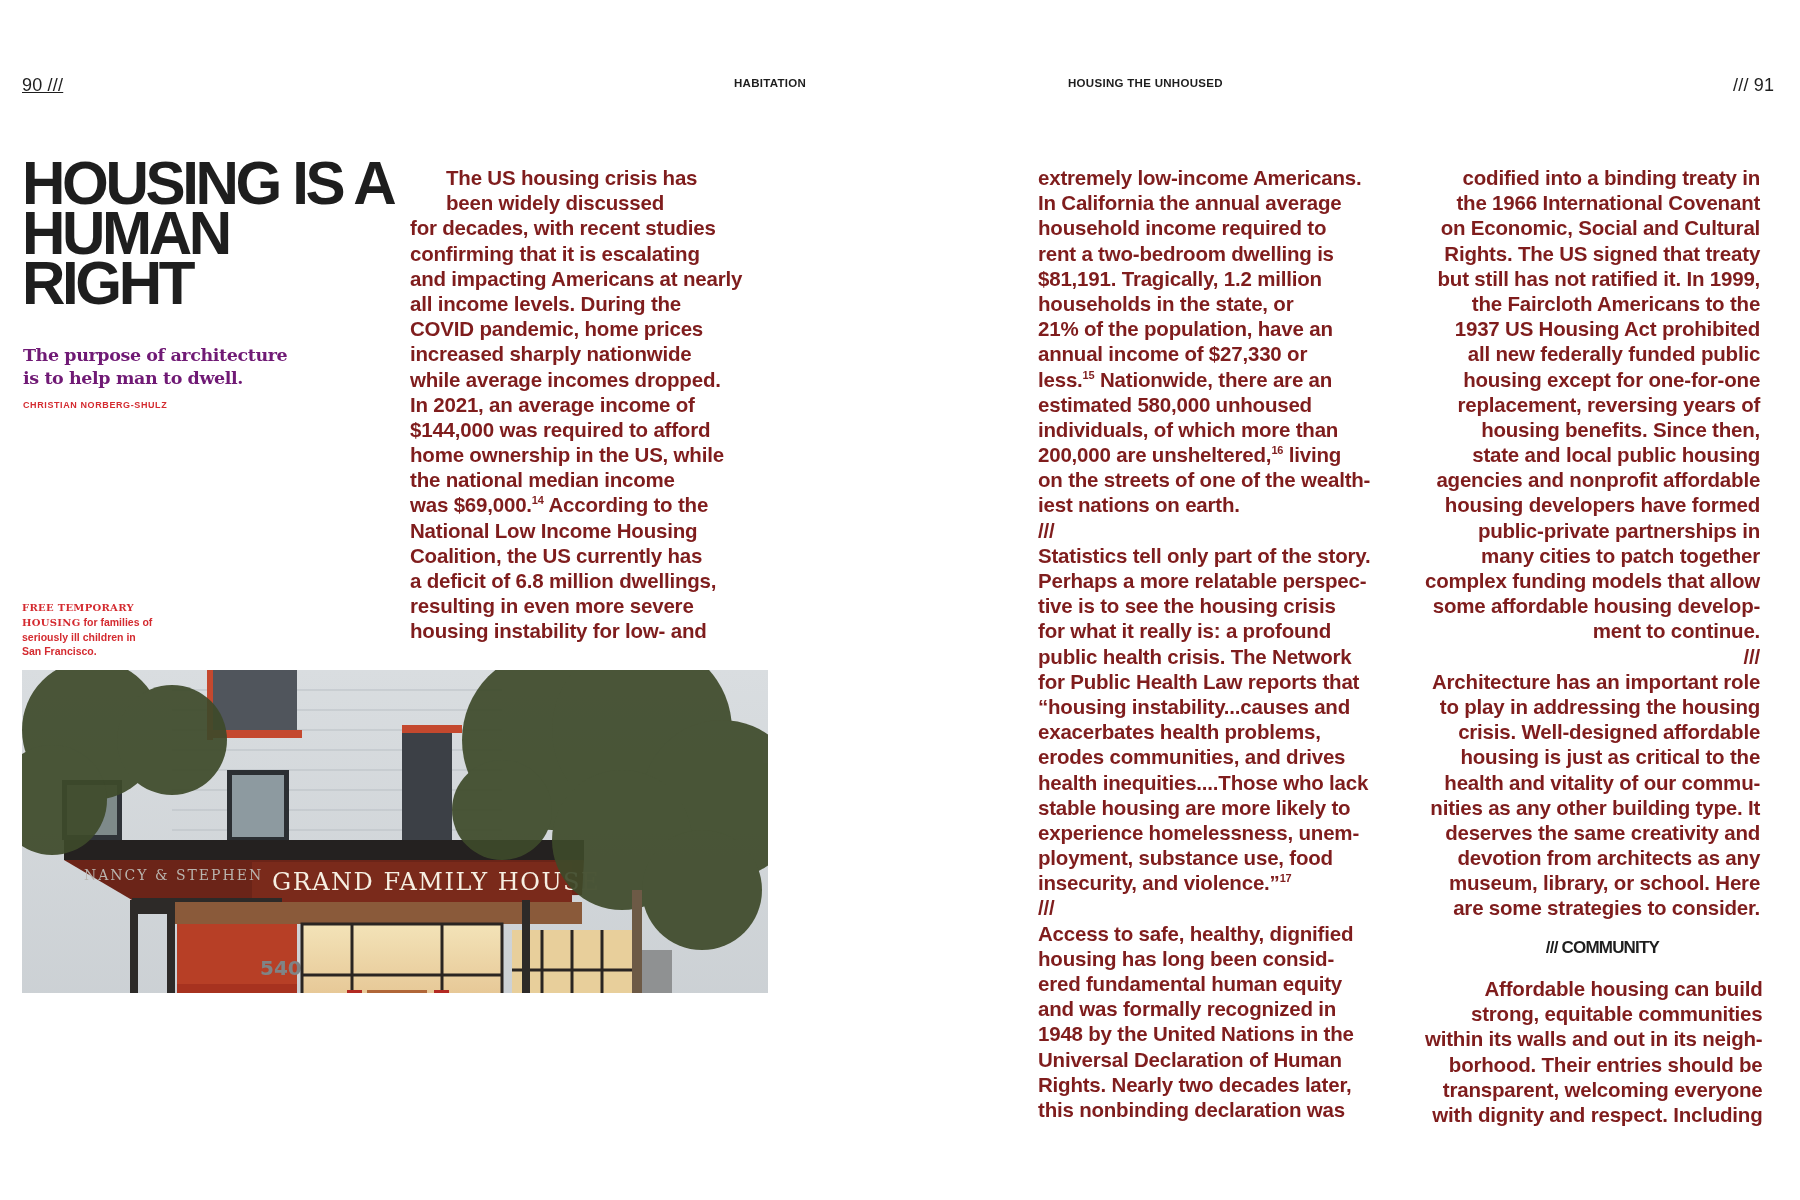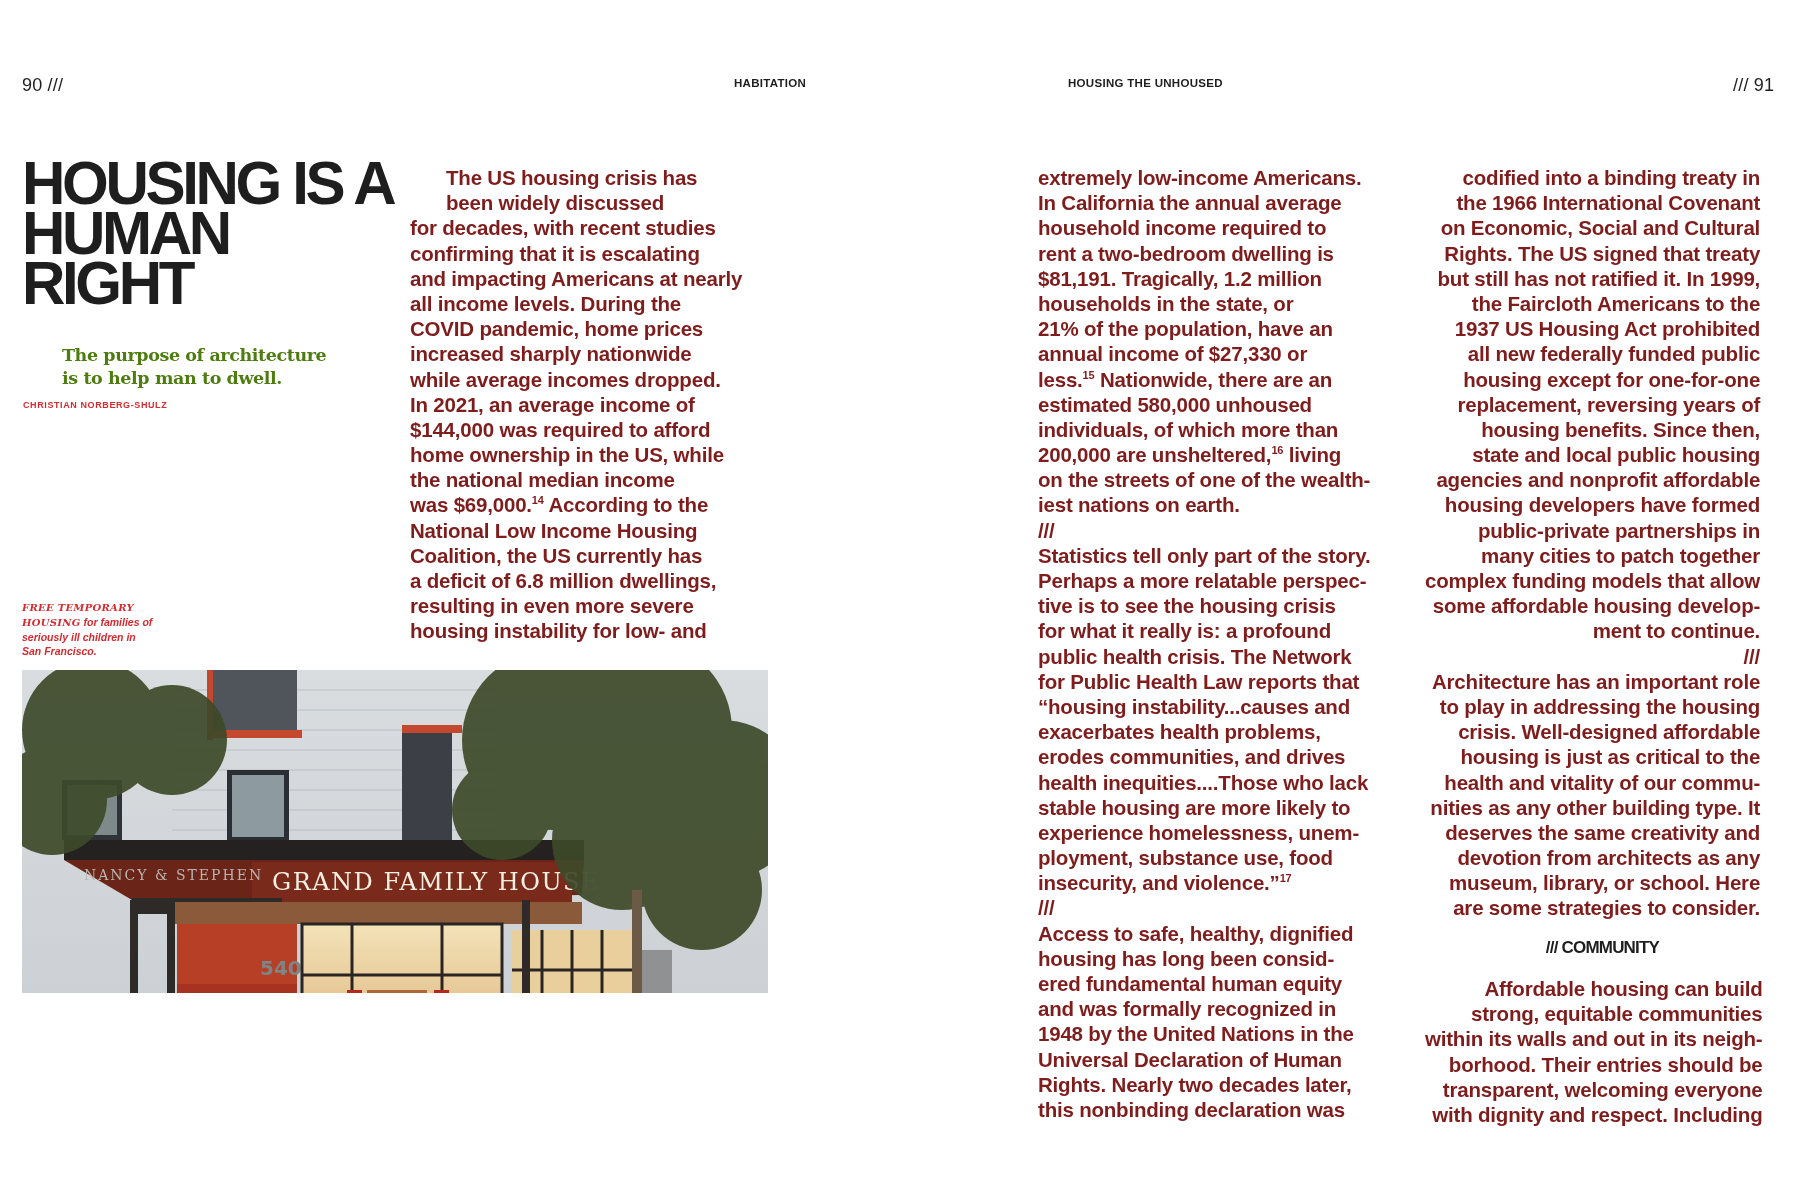--- a/index.html
+++ b/index.html
@@ -2,38 +2,38 @@
 <html><head>
 <meta charset="utf-8">
 <style>
   html, body { margin: 0; padding: 0; background: #ffffff; }
   body { width: 1800px; height: 1200px; position: relative; overflow: hidden; font-family: "Liberation Sans", sans-serif; color: #1e1e1e; }
   .abs { position: absolute; }
   .folio { font-size: 18px; top: 75px; letter-spacing: 0.2px; color: #1e1e1e; }
   .running { font-size: 11.5px; font-weight: bold; top: 77px; letter-spacing: 0.3px; color: #1e1e1e; padding-left: 38px; }
   .title { left: 22px; top: 158px; font-size: 62px; font-weight: bold; line-height: 50px; letter-spacing: -3.5px; color: #1e1e1e; transform: scaleX(0.97); transform-origin: left top; }
   .title div { white-space: nowrap; }
-  .quote { left: 23px; top: 344px; font-family: "DejaVu Serif", serif; font-size: 17.5px; font-weight: bold; color: #4d7c0f; line-height: 23px; letter-spacing: -0.4px; margin-left: 39px; }
+  .quote { left: 23px; top: 344px; font-family: "DejaVu Serif", serif; font-size: 17.5px; font-weight: bold; color: #701a75; line-height: 23px; letter-spacing: -0.4px; }
   .quote-author { left: 23px; top: 400px; font-size: 9px; font-weight: bold; color: #d42b30; letter-spacing: 0.6px; }
-  .caption { left: 22px; top: 600px; font-size: 10.5px; line-height: 14px; color: #d42b30; font-weight: bold; font-style: italic; }
+  .caption { left: 22px; top: 600px; font-size: 10.5px; line-height: 14px; color: #d42b30; font-weight: bold; }
   .caption .lead { font-family: "DejaVu Serif", serif; font-size: 10px; letter-spacing: 0.3px; }
   .col { font-size: 20.5px; line-height: 25.2px; color: #7f1d1d; font-weight: bold; letter-spacing: -0.2px; }
   .col .ln { white-space: nowrap; display: block; height: 25.2px; }
   .col sup { font-size: 11px; vertical-align: 8px; line-height: 0; }
   .col-a { left: 410px; top: 165px; }
   .col-b { left: 1038px; top: 165px; }
   .col-c { left: 1425px; top: 165px; text-align: right; }
   .section-head { left: 1425px; width: 355px; top: 938px; text-align: center; font-size: 17px; font-weight: bold; letter-spacing: -0.8px; color: #1e1e1e; }
   .photo { left: 22px; top: 670px; width: 746px; height: 323px; overflow: hidden; }
   .photo svg { display: block; }
 </style>
 </head>
 <body>
 
-<div class="abs folio" style="left:22px;">90 ///</div>
+<div class="abs folio" style="left:22px;text-decoration:underline;">90 ///</div>
 <div class="abs running" style="left:696px;">HABITATION</div>
 
 <div class="abs title">
   <div>HOUSING IS A</div>
   <div>HUMAN</div>
   <div>RIGHT</div>
 </div>
 
 <div class="abs quote">
   <div>The purpose of architecture</div>

